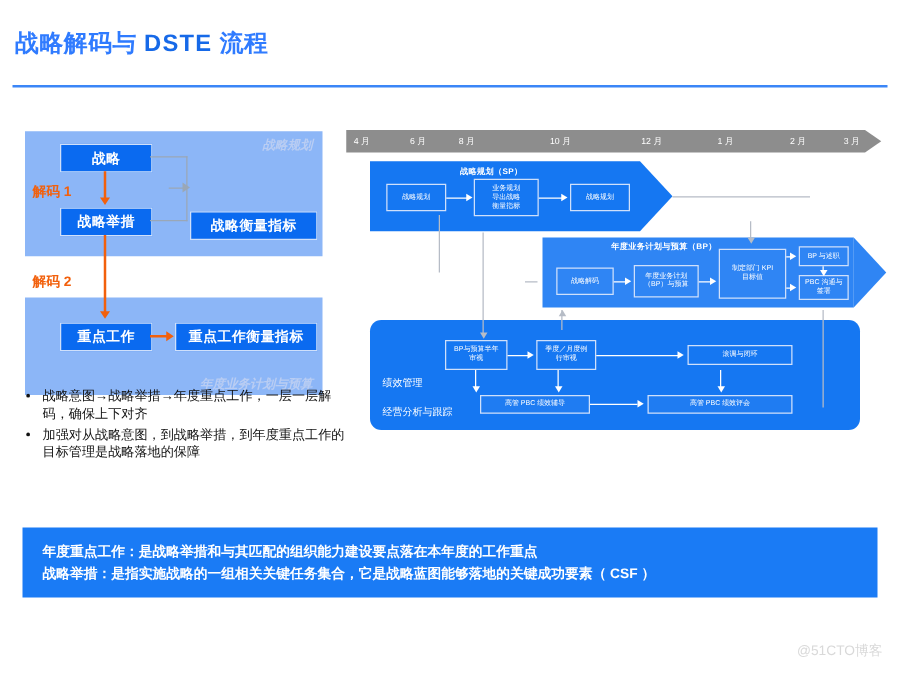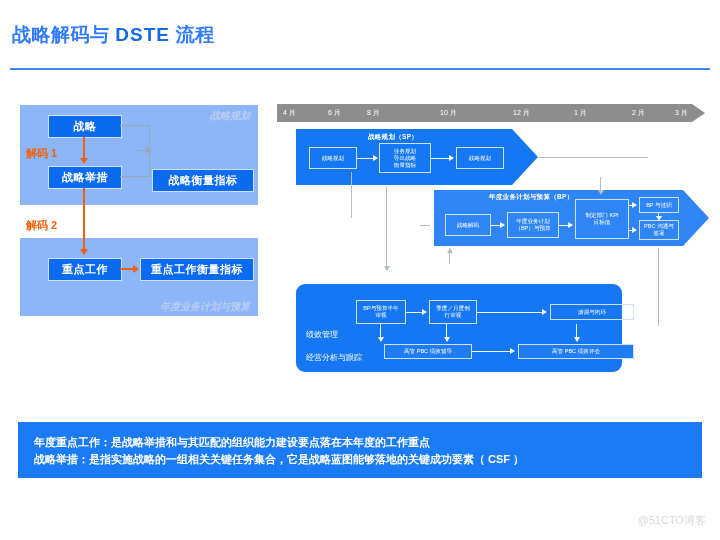--- a/index.html
+++ b/index.html
@@ -101,22 +101,22 @@
   .band{position:absolute;background:#1577f2;}
   .band-arrow:after{
     content:"";position:absolute;right:-26px;top:0;width:0;height:0;
     border-top:28px solid transparent;border-bottom:28px solid transparent;
     border-left:26px solid #1577f2;
   }
   #band1{left:296px;top:129px;width:216px;height:56px;}
   #band2{left:434px;top:190px;width:249px;height:56px;background:#2f85f4;}
   #band2.band-arrow:after{border-left-color:#2f85f4;}
   #band3{
-    left:296px;top:256px;width:326px;height:88px;
-    background:#1577f2;border-radius:9px;margin-top:28px;
+    left:296px;top:256px;width:392px;height:88px;
+    background:#1577f2;border-radius:9px;
   }
 
   .band-title{
     position:absolute;font-size:6.5px;color:#ffffff;font-weight:bold;
     white-space:nowrap;letter-spacing:.3px;
   }
   .band-side{
     position:absolute;font-size:8px;color:#ffffff;white-space:nowrap;
   }
 
@@ -204,20 +204,26 @@
 
   <div class="oline" style="left:83px;top:137px;width:1.5px;height:22px;"></div>
   <div class="tri-down-o" style="left:80px;top:158px;"></div>
 
   <div class="oline" style="left:83px;top:188px;width:1.5px;height:62px;"></div>
   <div class="tri-down-o" style="left:80px;top:249px;"></div>
 
   <div class="oline" style="left:120px;top:268px;width:14px;height:1.5px;"></div>
   <div class="tri-right-o" style="left:133px;top:265px;"></div>
 
+  <div class="bullets">
+    <ul>
+      <li>战略意图→战略举措→年度重点工作，一层一层解码，确保上下对齐</li>
+      <li>加强对从战略意图，到战略举措，到年度重点工作的目标管理是战略落地的保障</li>
+    </ul>
+  </div>
 
   <div class="timeline">
     <div class="tmark" style="left:6px;">4 月</div>
     <div class="tmark" style="left:51px;">6 月</div>
     <div class="tmark" style="left:90px;">8 月</div>
     <div class="tmark" style="left:163px;">10 月</div>
     <div class="tmark" style="left:236px;">12 月</div>
     <div class="tmark" style="left:297px;">1 月</div>
     <div class="tmark" style="left:355px;">2 月</div>
     <div class="tmark" style="left:398px;">3 月</div>

